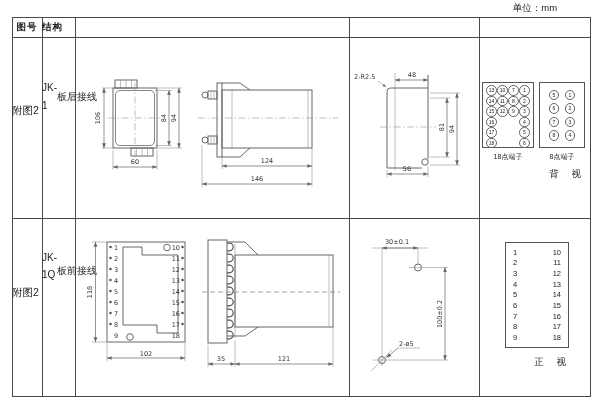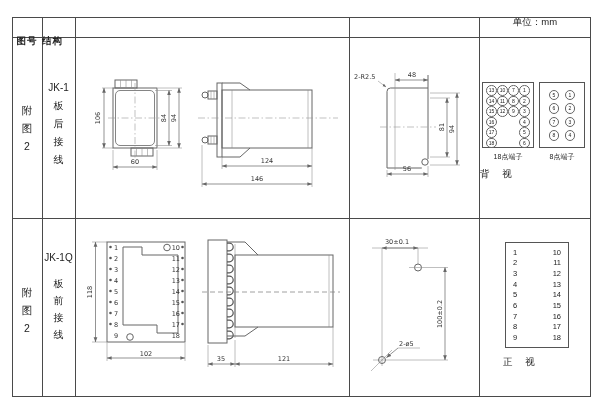--- a/index.html
+++ b/index.html
@@ -1,23 +1,23 @@
 <!DOCTYPE html>
 <html><head>
 <meta charset="utf-8">
 <style>
   html,body{margin:0;padding:0;background:#fff;}
   .page{position:relative;width:600px;height:400px;background:#fff;overflow:hidden;
         font-family:"Liberation Sans","DejaVu Sans",sans-serif;color:#222;}
   .hline{position:absolute;height:1px;background:#4a4a4a;}
   .vline{position:absolute;width:1px;background:#4a4a4a;}
-  .cell{position:absolute;display:flex;align-items:center;justify-content:center;margin-top:14px;}
+  .cell{position:absolute;display:flex;align-items:center;justify-content:center;}
   .hdr{font-size:9.5px;letter-spacing:1px;color:#222;font-weight:bold;}
   .unit{font-size:9.5px;}
-  .vstack{position:absolute;display:flex;flex-direction:column;align-items:center;
+  .vstack{position:absolute;display:flex;flex-direction:row;align-items:center;
           font-size:10.5px;line-height:18px;color:#222;}
   svg{position:absolute;overflow:visible;}
   svg text{font-family:"DejaVu Sans","Liberation Sans",sans-serif;font-size:6.5px;fill:#333;}
   .sl{stroke:#666;stroke-width:1;fill:none;}
   .slb{stroke:#555;stroke-width:1.2;fill:none;}
   .dl{stroke:#666;stroke-width:.7;fill:none;}
   .xl{stroke:#8a8a8a;stroke-width:.55;fill:none;}
   .cl{stroke:#999;stroke-width:.6;stroke-dasharray:7 2.5 1.5 2.5;fill:none;}
   .dsh{stroke:#888;stroke-width:.8;stroke-dasharray:5 3;fill:none;}
   .dot{stroke:#555;stroke-width:2.6;stroke-dasharray:0 11;stroke-linecap:round;}
@@ -27,21 +27,21 @@
   .g8{grid-template-columns:repeat(2,1fr);grid-template-rows:repeat(4,1fr);padding:5px 6px;}
   .tgrid span{display:flex;align-items:center;justify-content:center;margin:auto;
               width:8.5px;height:8.5px;border:1px solid #666;border-radius:50%;
               font-size:5px;color:#222;}
   .tgrid span:empty{border:none;}
   .lgrid{display:grid;grid-template-columns:1fr 1fr;grid-template-rows:repeat(9,1fr);
          width:100%;height:100%;box-sizing:border-box;padding:4px 7px;font-size:7.5px;}
   .lgrid span{display:flex;align-items:center;}
   .lgrid span:nth-child(even){justify-content:flex-end;}
   .cap{position:absolute;text-align:center;font-size:7px;color:#222;}
-  .viewlbl{position:absolute;text-align:left;font-size:9.5px;letter-spacing:5px;color:#222;}
+  .viewlbl{position:absolute;text-align:right;font-size:9.5px;letter-spacing:5px;color:#222;}
 </style>
 </head>
 <body>
 
 <div class="page">
 
   <div class="cell unit" style="left:479px;top:1px;width:112px;height:15px">单位：mm</div>
 
   <div class="hline" style="left:12px;top:17px;width:579px"></div>
   <div class="hline" style="left:12px;top:37px;width:579px"></div>

